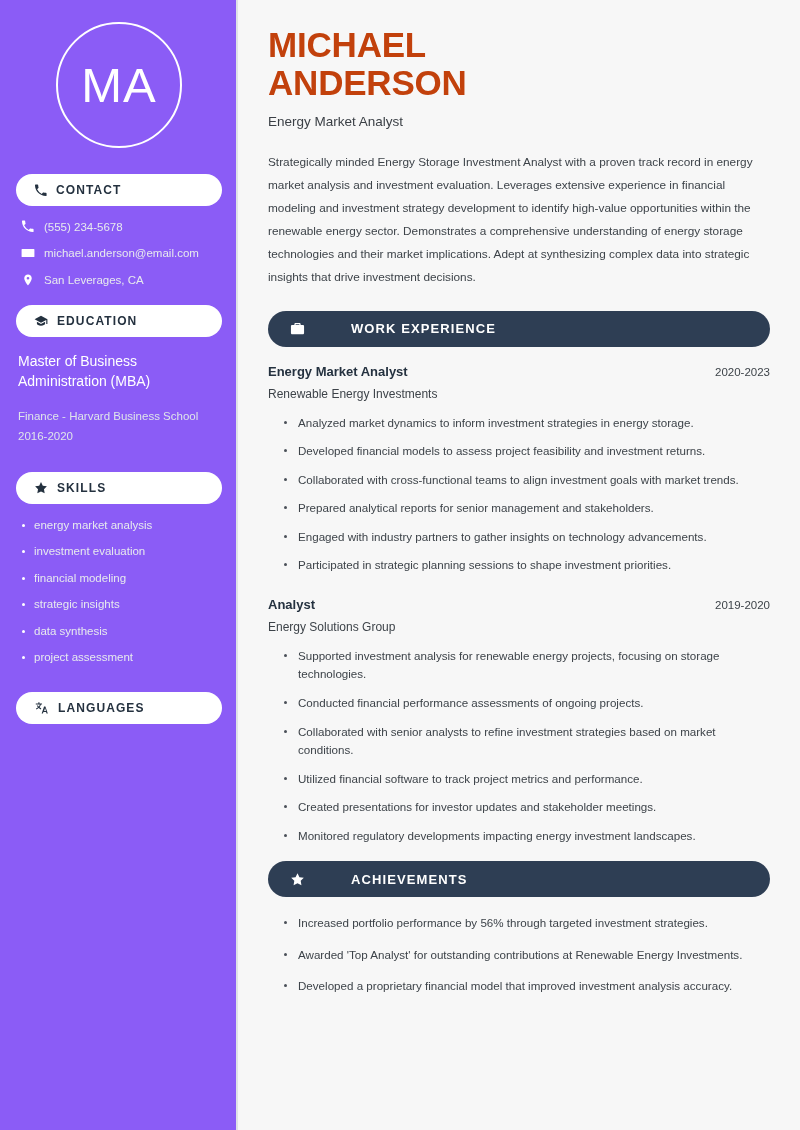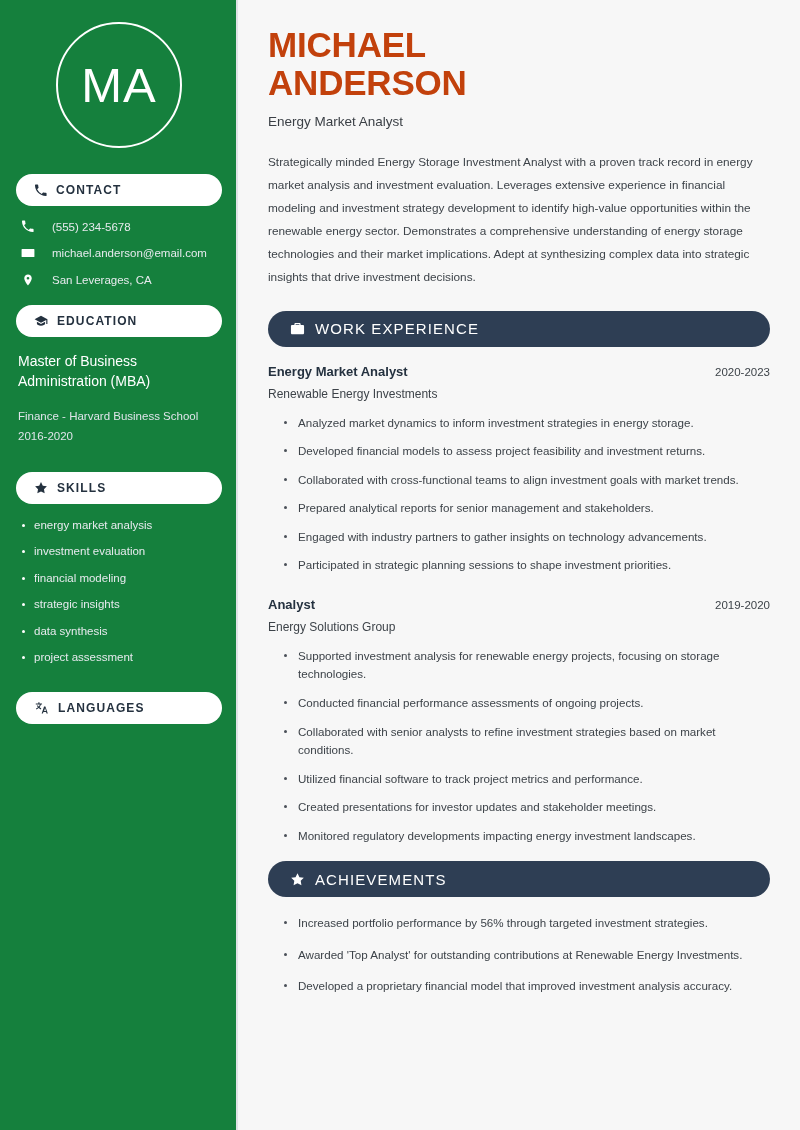--- a/index.html
+++ b/index.html
@@ -18,21 +18,21 @@
     height: 1130px;
     background: #f7f7f7;
     display: flex;
     overflow: hidden;
   }
 
   
   .sidebar {
     width: 238px;
     min-width: 238px;
-    background: #15803d;
+    background: #8b5cf6;
     color: #ffffff;
     padding: 0 16px;
     position: relative;
   }
   .sidebar::after {
     content: "";
     position: absolute;
     top: 0; right: 0; bottom: 0;
     width: 2px;
     background: #dfe2e6;
@@ -82,21 +82,21 @@
   }
   .pill .ico { display: flex; align-items: center; }
   .pill .ico svg { display: block; }
 
   .sb-block { margin-bottom: 18px; }
 
   
   .contact-row {
     display: flex;
     align-items: center;
-    gap: 17px;
+    gap: 9px;
     padding: 0 4px;
     margin-bottom: 13px;
     font-size: 11.5px;
     color: #e7eaee;
   }
   .contact-row .ico { width: 15px; display: flex; justify-content: center; }
   .contact-row .ico svg { display: block; }
 
   
   .edu-degree {
@@ -171,24 +171,25 @@
     color: #ffffff;
     border-radius: 999px;
     height: 36px;
     display: flex;
     align-items: center;
     gap: 10px;
     padding: 0 22px;
     margin-bottom: 17px;
   }
   .dark-pill .pill-label {
-    font-size: 15px;
-    font-weight: 400;
+    font-size: 13px;
+    font-weight: 700;
     letter-spacing: 1.1px;
     text-transform: uppercase;
+    margin-left: 36px;
   }
   .dark-pill .ico { display: flex; align-items: center; }
   .dark-pill .ico svg { display: block; }
 
   .job { margin-bottom: 16px; }
   .job-head {
     display: flex;
     justify-content: space-between;
     align-items: baseline;
   }

